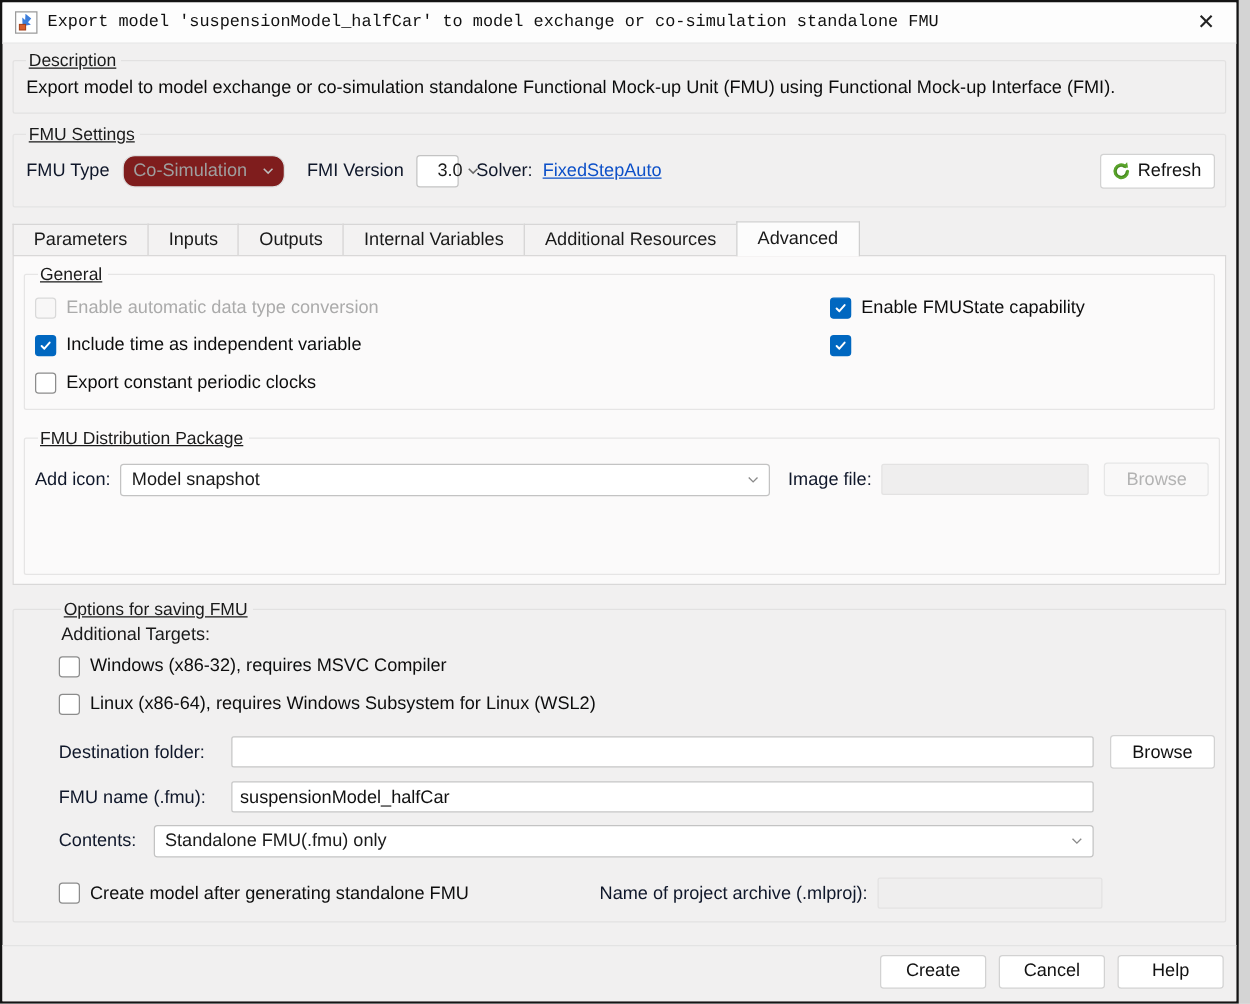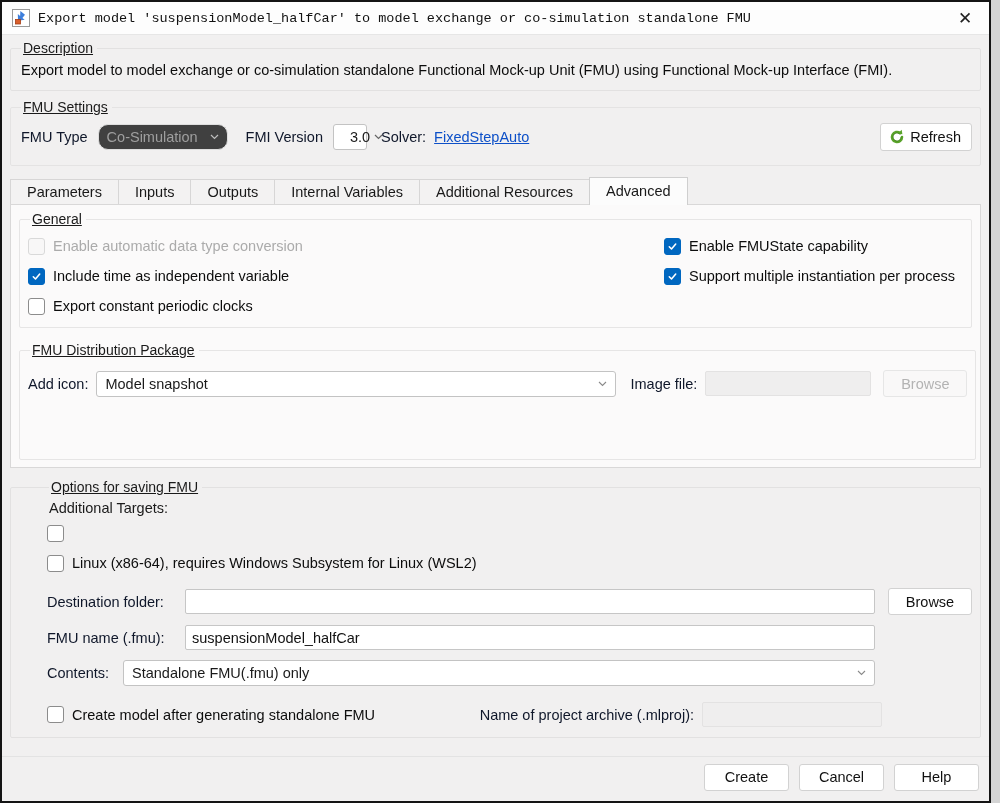--- a/index.html
+++ b/index.html
@@ -54,21 +54,21 @@
   .settings-fieldset { margin-top: 8px; border-color: #e4e3e3; }
   .settings-row { display: flex; align-items: center; padding: 6px 0 8px 2px; }
   .lbl { font-size: 14.5px; color: #0f172a; white-space: nowrap; }
 
   .combo {
     display: flex; align-items: center; justify-content: space-between;
     background: #fff; border: 1px solid #c3c3c3; border-radius: 3px;
     height: 26px; padding: 0 8px; font-size: 14.5px;
   }
   .combo .chev { margin-left: 8px; flex: none; display: inline-flex; }
-  .combo-disabled { background: #404040; border-color: #dedede; color: #9f9f9f; border-radius: 10px; }
+  .combo-disabled { background: #7f1d1d; border-color: #dedede; color: #9f9f9f; border-radius: 10px; }
 
   .link { color: #0d50c8; text-decoration: underline; font-size: 14.5px; font-weight: 500; }
 
   .refresh-btn {
     margin-left: auto; display: flex; align-items: center; gap: 5px;
     background: #fff; border: 1px solid #d2d2d2; border-radius: 3px;
     height: 28px; padding: 0 10px 0 8px; font-size: 14.5px; color: #111;
   }
 
   
@@ -235,21 +235,20 @@
               </svg>
           </span>
           <span class="cb-label">Include time as independent variable</span>
         </div>
         <div class="cbrow">
           <span class="cb checked">
             <svg width="11" height="11" viewBox="0 0 12 12">
                 <path d="M2.5 6.3l2.4 2.4 4.6-5.4" stroke="#fff" stroke-width="1.7" fill="none" stroke-linecap="round" stroke-linejoin="round"></path>
               </svg>
           </span>
-          <span class="cb-label">Support multiple instantiation per process</span>
         </div>
 
         <div class="cbrow">
           <span class="cb"></span>
           <span class="cb-label">Export constant periodic clocks</span>
         </div>
         <div></div>
       </div>
     </fieldset>
 
@@ -273,20 +272,21 @@
 
   </div>
 
   <fieldset class="options-fieldset">
     <legend>Options for saving FMU</legend>
 
     <div class="opt-subhead">Additional Targets:</div>
 
     <div class="cbrow">
       <span class="cb"></span>
+      <span class="cb-label">Windows (x86-32), requires MSVC Compiler</span>
     </div>
     <div class="cbrow">
       <span class="cb"></span>
       <span class="cb-label">Linux (x86-64), requires Windows Subsystem for Linux (WSL2)</span>
     </div>
 
     <div class="form-row">
       <span class="lbl" style="width:138px;">Destination folder:</span>
       <input type="text" style="flex: 1 1 0%;" value="">
       <button class="btn" style="margin-left:13px;width:84px;">Browse</button>

